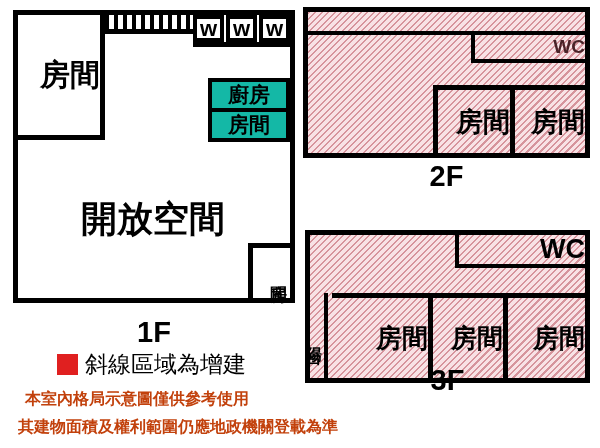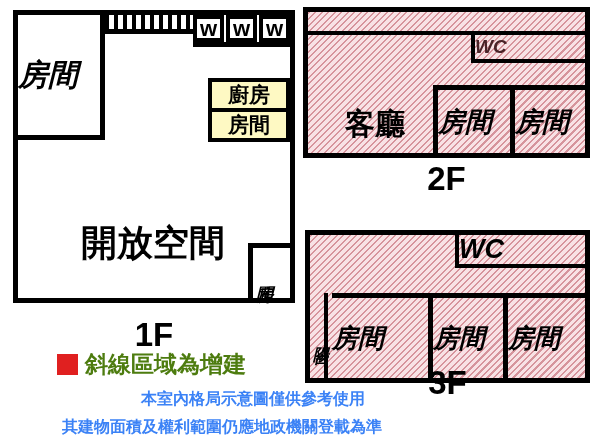--- a/index.html
+++ b/index.html
@@ -1,47 +1,47 @@
 <!DOCTYPE html>
 <html><head>
 <meta charset="utf-8">
 <style>
   html,body{margin:0;padding:0;}
   body{
     width:600px;height:448px;position:relative;background:#ffffff;overflow:hidden;
     font-family:"Liberation Sans","DejaVu Sans",sans-serif;color:#000;
   }
   .abs{position:absolute;box-sizing:border-box;}
-  .flexc{display:flex;align-items:center;justify-content:flex-start;font-style:italic;}
+  .flexc{display:flex;align-items:center;justify-content:flex-end;}
 
   
   .hatch{
     background-color:#f8e2e5;
     background-image:repeating-linear-gradient(135deg,
       rgba(186,84,96,0.55) 0px, rgba(186,84,96,0.55) 1.6px,
       rgba(0,0,0,0) 1.6px, rgba(0,0,0,0) 4.6px);
   }
 
   
   #plan1f{left:13px;top:10px;width:282px;height:293px;border:5px solid #000;background:#fff;}
   .f1-room-tl{left:0;top:0;width:87px;height:125px;border-right:5px solid #000;border-bottom:5px solid #000;font-size:30px;font-weight:700;}
   .f1-stairs{left:87px;top:0;width:88px;height:19px;border-bottom:5px solid #000;
     background:repeating-linear-gradient(90deg,#000 0 4px,#fff 4px 9px);}
   .f1-wrow{left:175px;top:0;width:97px;height:32px;border-bottom:5px solid #000;display:flex;gap:2px;}
   .wbox{flex:1;border:4px solid #000;background:#fff;display:flex;align-items:center;justify-content:center;
     font-size:22px;font-weight:700;line-height:1;}
   .f1-kitchen-block{left:190px;top:63px;width:82px;}
   .kbox{box-sizing:border-box;height:34px;border:4px solid #000;display:flex;align-items:center;justify-content:center;
-    font-size:21px;font-weight:700;background:#fef9c3;}
+    font-size:21px;font-weight:700;background:#14b8a6;}
   .kbox + .kbox{margin-top:-4px;}
-  .f1-open{left:15px;top:180px;width:240px;text-align:center;font-size:36px;font-weight:700;margin-top:24px;}
+  .f1-open{left:15px;top:180px;width:240px;text-align:center;font-size:36px;font-weight:700;}
   .f1-corner{right:0;bottom:0;width:42px;height:55px;border-left:5px solid #000;border-top:5px solid #000;
     font-size:17px;font-weight:700;}
   .vert{writing-mode:vertical-rl;text-orientation:upright;letter-spacing:1px;}
-  .floor-label{text-align:center;font-size:33px;font-weight:600;}
+  .floor-label{text-align:center;font-size:29px;font-weight:600;}
   #f1-label{left:13px;top:316px;width:282px;}
 
   
   #plan2f{left:303px;top:7px;width:287px;height:151px;border:5px solid #000;}
   .f2-strip{left:0;right:0;top:19px;height:4px;background:#000;}
   .f2-wc{right:0;top:23px;width:114px;height:28px;border-left:4px solid #000;border-bottom:4px solid #000;
     font-size:19px;font-weight:700;color:#4a2328;}
   .f2-room1{left:125px;bottom:0;width:77px;height:68px;border-top:5px solid #000;border-left:5px solid #000;
     font-size:27px;font-weight:700;}
   .f2-room2{left:202px;bottom:0;width:75px;height:68px;border-top:5px solid #000;border-left:5px solid #000;
@@ -57,22 +57,22 @@
     font-size:16px;font-weight:700;}
   .f3-room{bottom:0;height:85px;border-top:5px solid #000;font-size:26px;font-weight:700;}
   .f3-room1{left:22px;width:101px;border-right:5px solid #000;}
   .f3-room2{left:123px;width:75px;border-right:5px solid #000;}
   .f3-room3{left:198px;width:77px;}
   #f3-label{left:305px;top:364px;width:285px;}
 
   
   #legend{left:57px;top:353px;display:flex;align-items:center;gap:7px;}
   #legend .sq{width:21px;height:21px;background:#e02020;}
-  #legend .txt{font-size:23px;font-weight:700;color:#4d7c0f;line-height:1;text-align:right;}
-  .note{text-align:right;font-size:16px;font-weight:700;color:#3b82f6;}
+  #legend .txt{font-size:23px;font-weight:400;color:#000000;line-height:1;text-align:right;}
+  .note{text-align:left;font-size:16px;font-weight:700;color:#c2410c;}
   #note1{left:25px;top:389px;width:340px;}
   #note2{left:18px;top:417px;width:364px;}
 </style>
 </head>
 <body>
 
 <div id="plan1f" class="abs">
   <div class="abs f1-room-tl flexc">
     <span>房間</span>
   </div>
@@ -101,21 +101,20 @@
     <span class="vert">房間</span>
   </div>
 </div>
 <div id="f1-label" class="abs floor-label">1F</div>
 
 <div id="plan2f" class="abs hatch">
   <div class="abs f2-strip"></div>
   <div class="abs f2-wc flexc">
     <span>WC</span>
   </div>
-  <div class="abs f2-living">客廳</div>
   <div class="abs f2-room1 flexc">
     <span>房間</span>
   </div>
   <div class="abs f2-room2 flexc">
     <span>房間</span>
   </div>
 </div>
 <div id="f2-label" class="abs floor-label">2F</div>
 
 <div id="plan3f" class="abs hatch">

